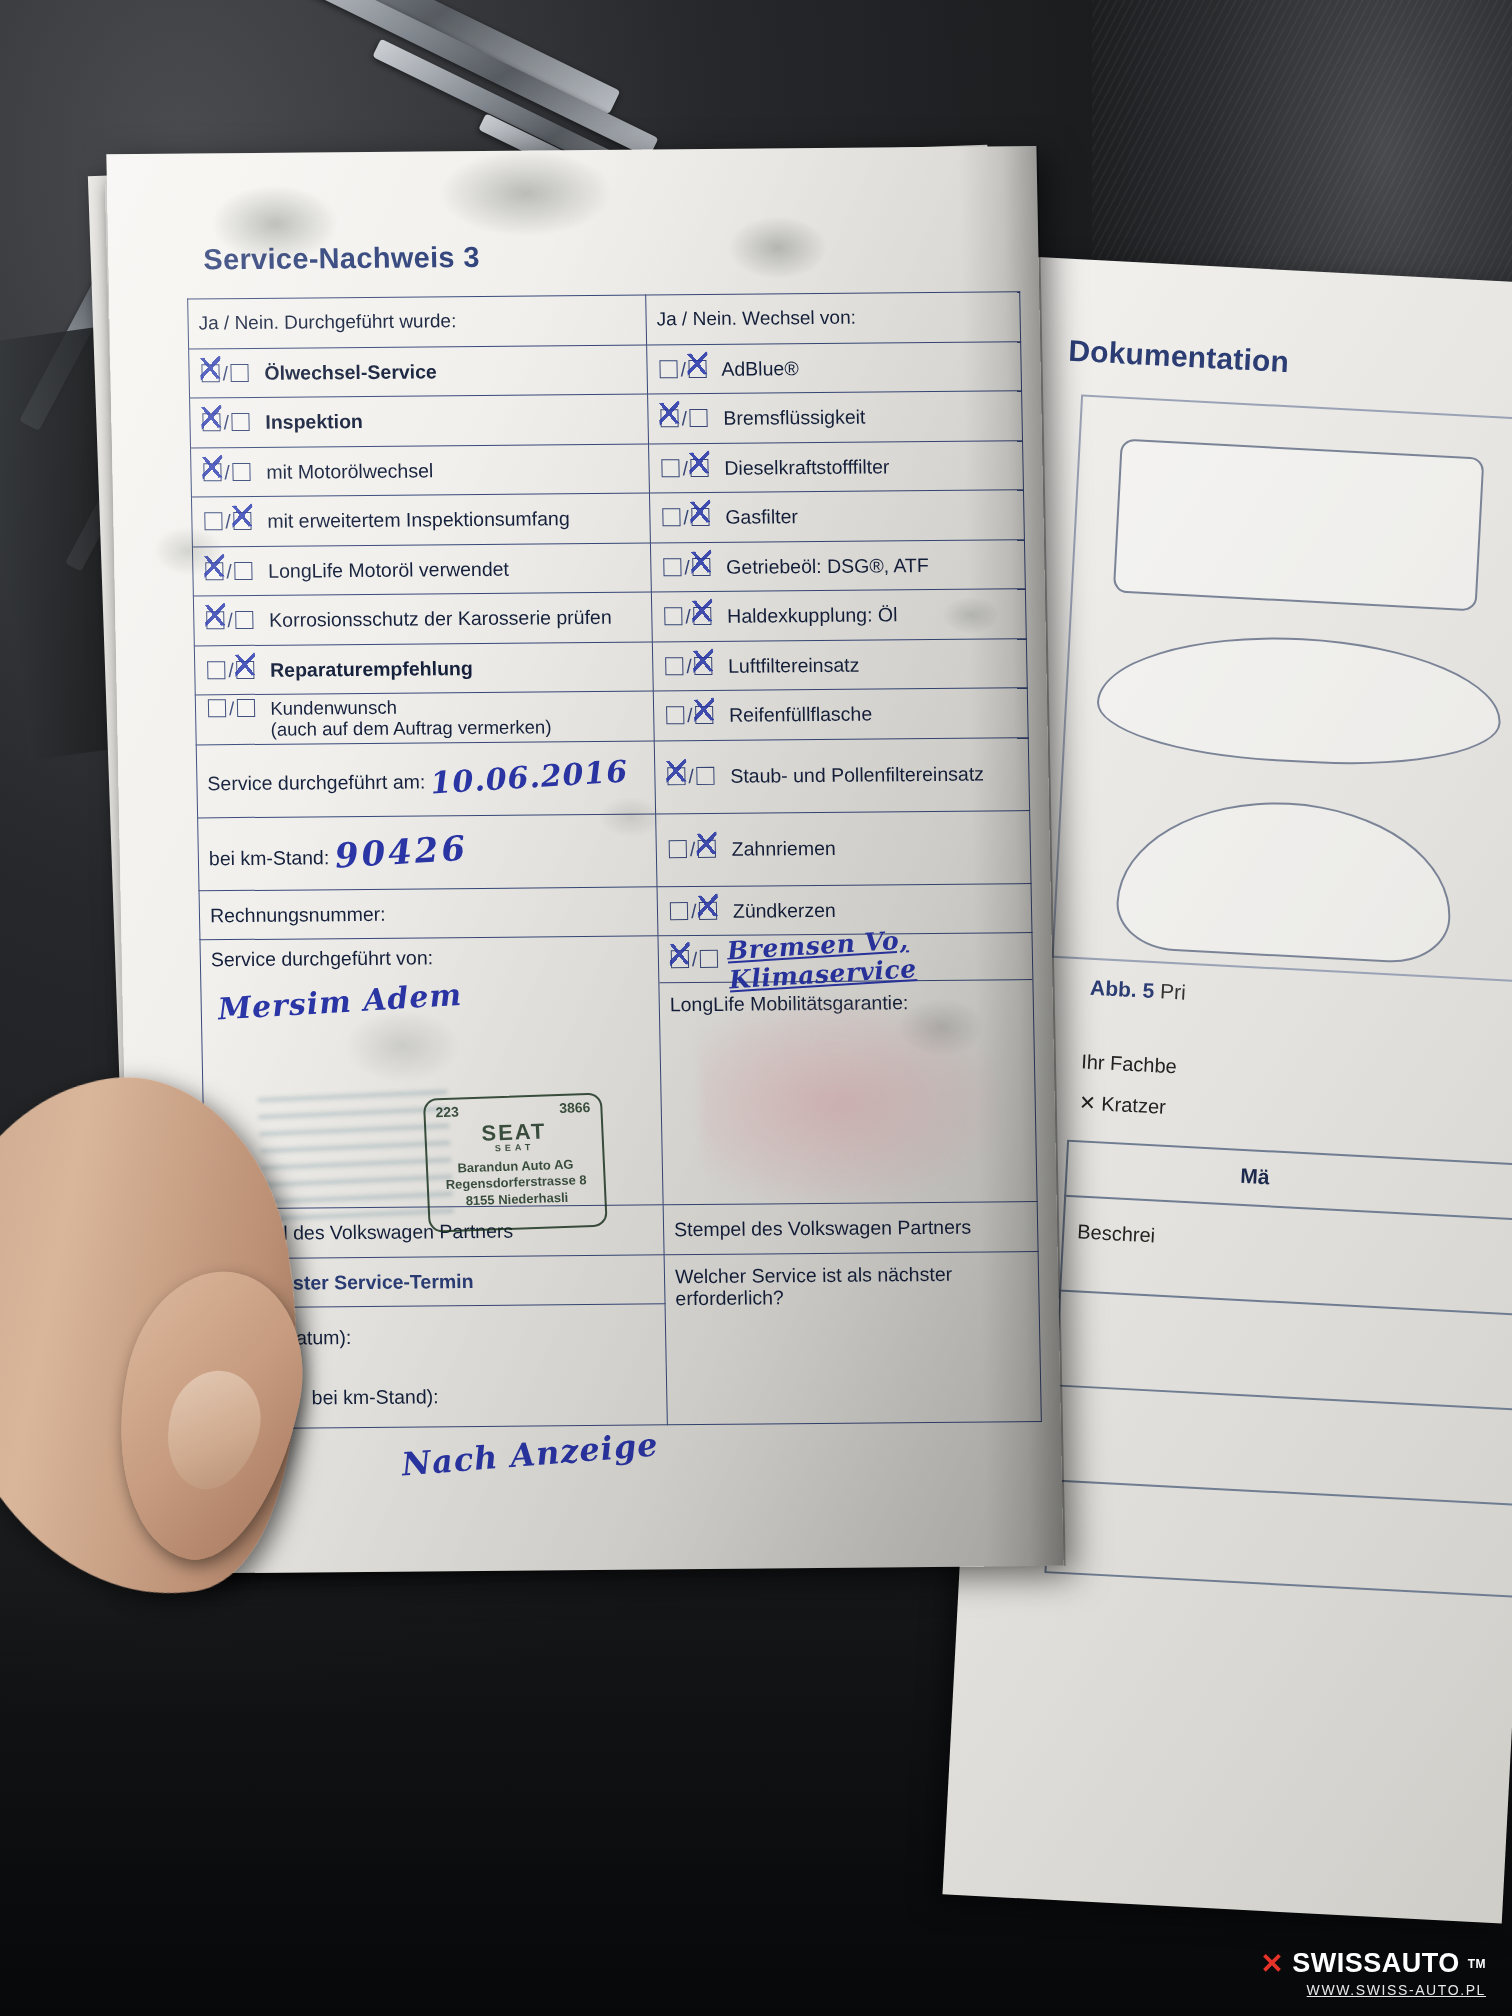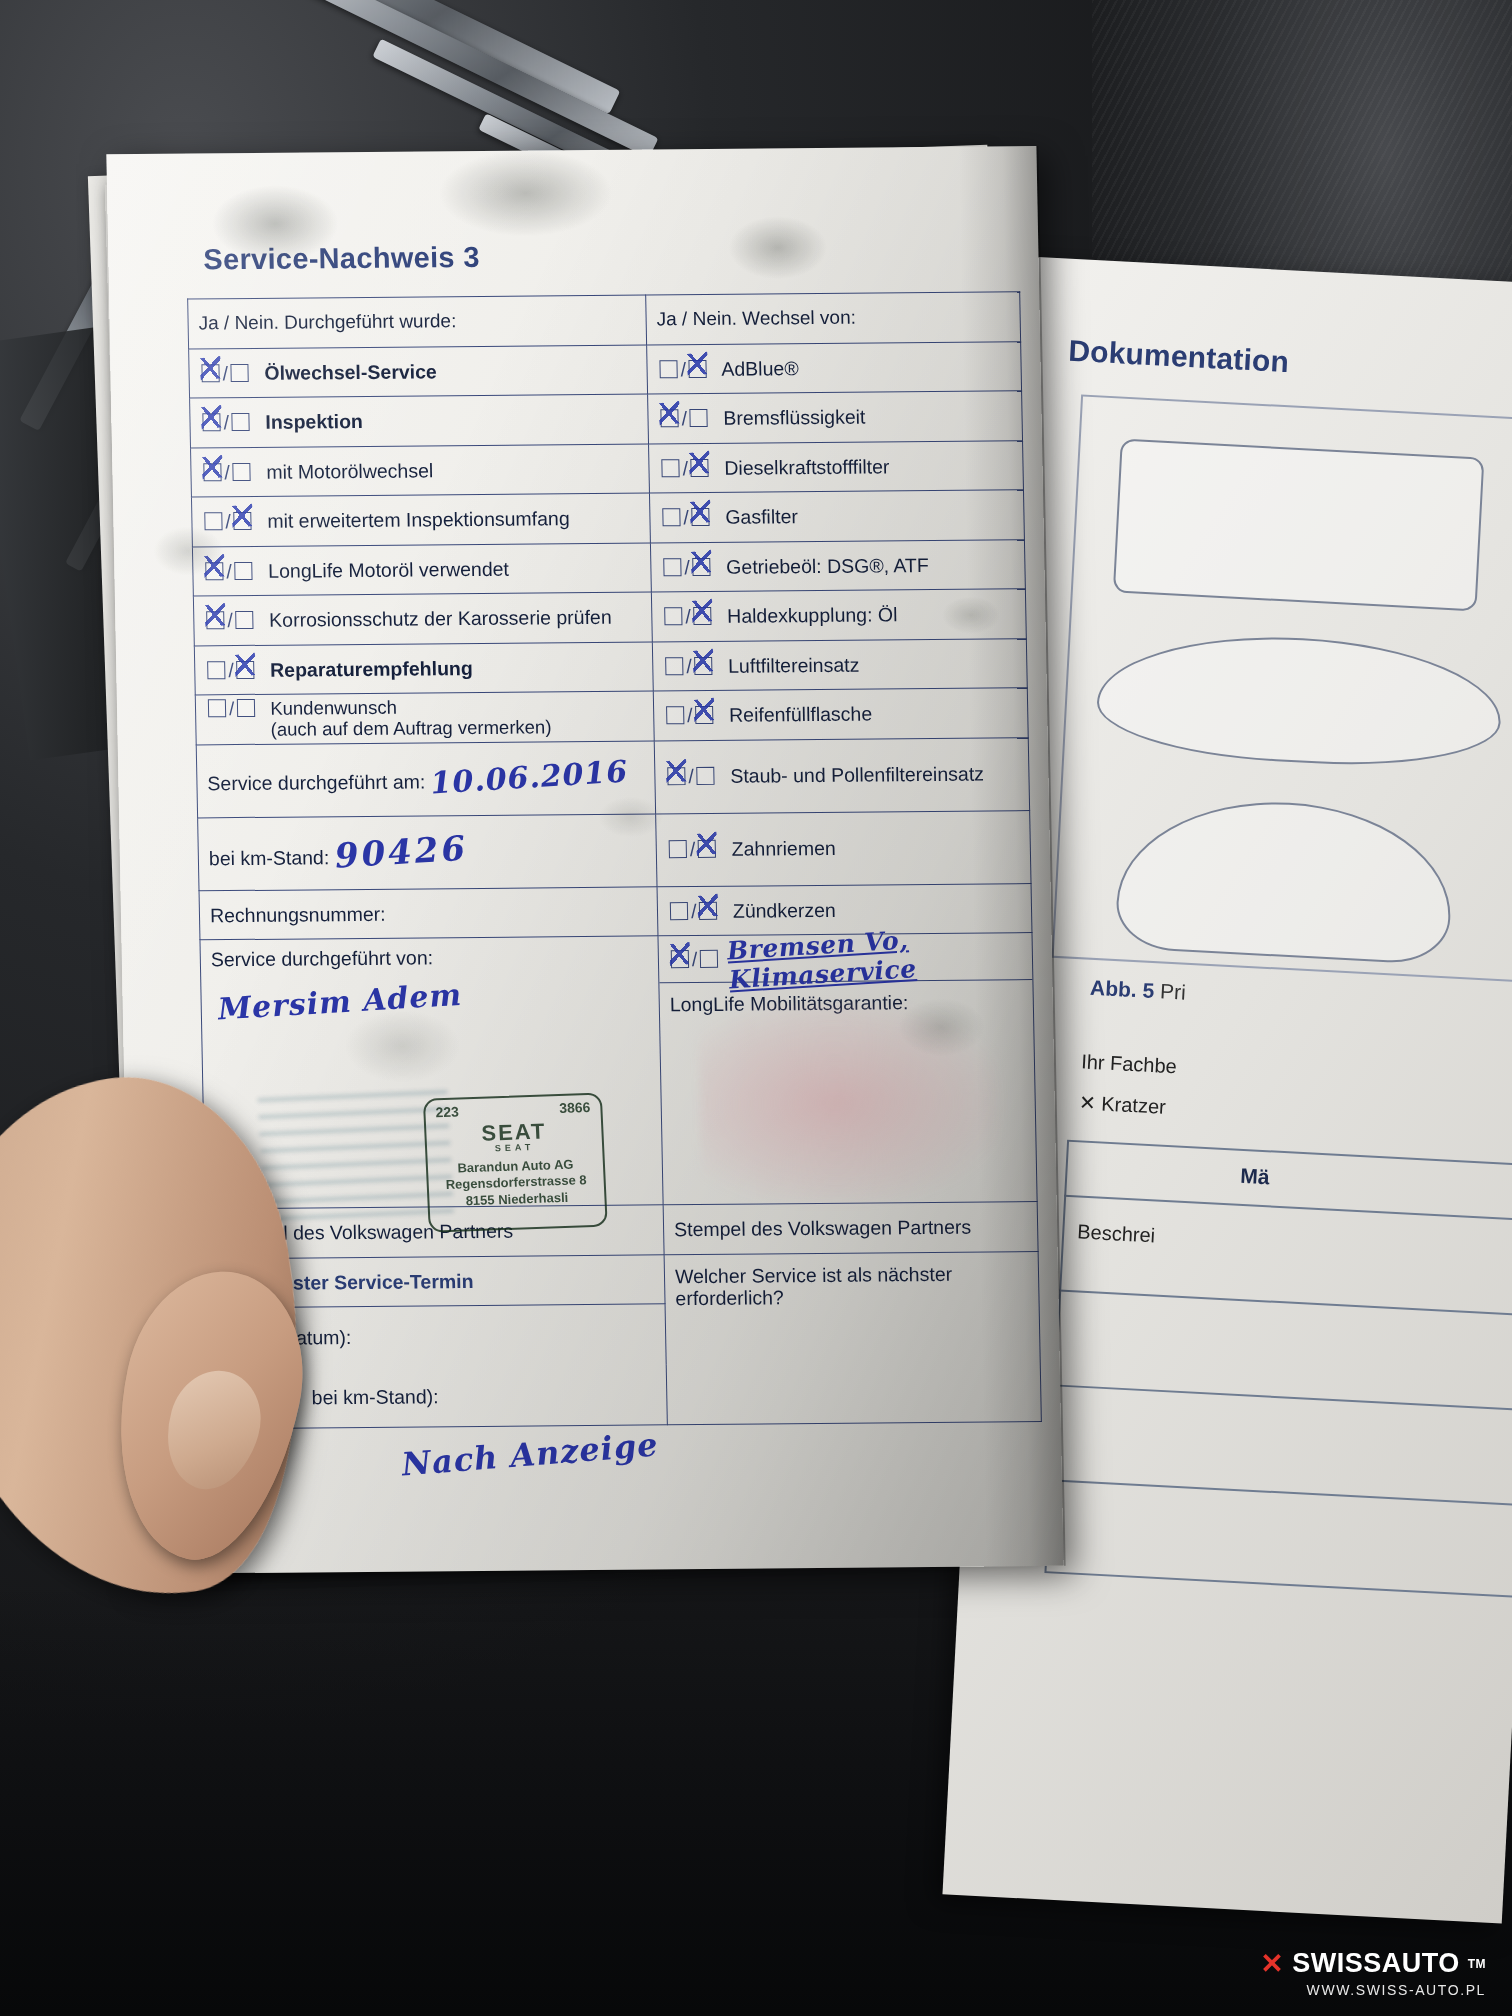--- a/index.html
+++ b/index.html
@@ -322,20 +322,21 @@
     color: #e5332a;
     font-size: 28px;
     font-weight: bold;
   }
   .wm-tm { font-size: 12px; vertical-align: super; }
   .wm-sub {
     font-size: 14px;
     color: #e8e8e8;
     letter-spacing: 1.6px;
     margin-top: 3px;
+    text-decoration: underline;
   }
 </style>
 </head>
 <body>
 
 <div class="photo-bg">
   <div class="trim t1"></div>
   <div class="trim t2"></div>
   <div class="trim t3"></div>
   <div class="trim t4"></div>

